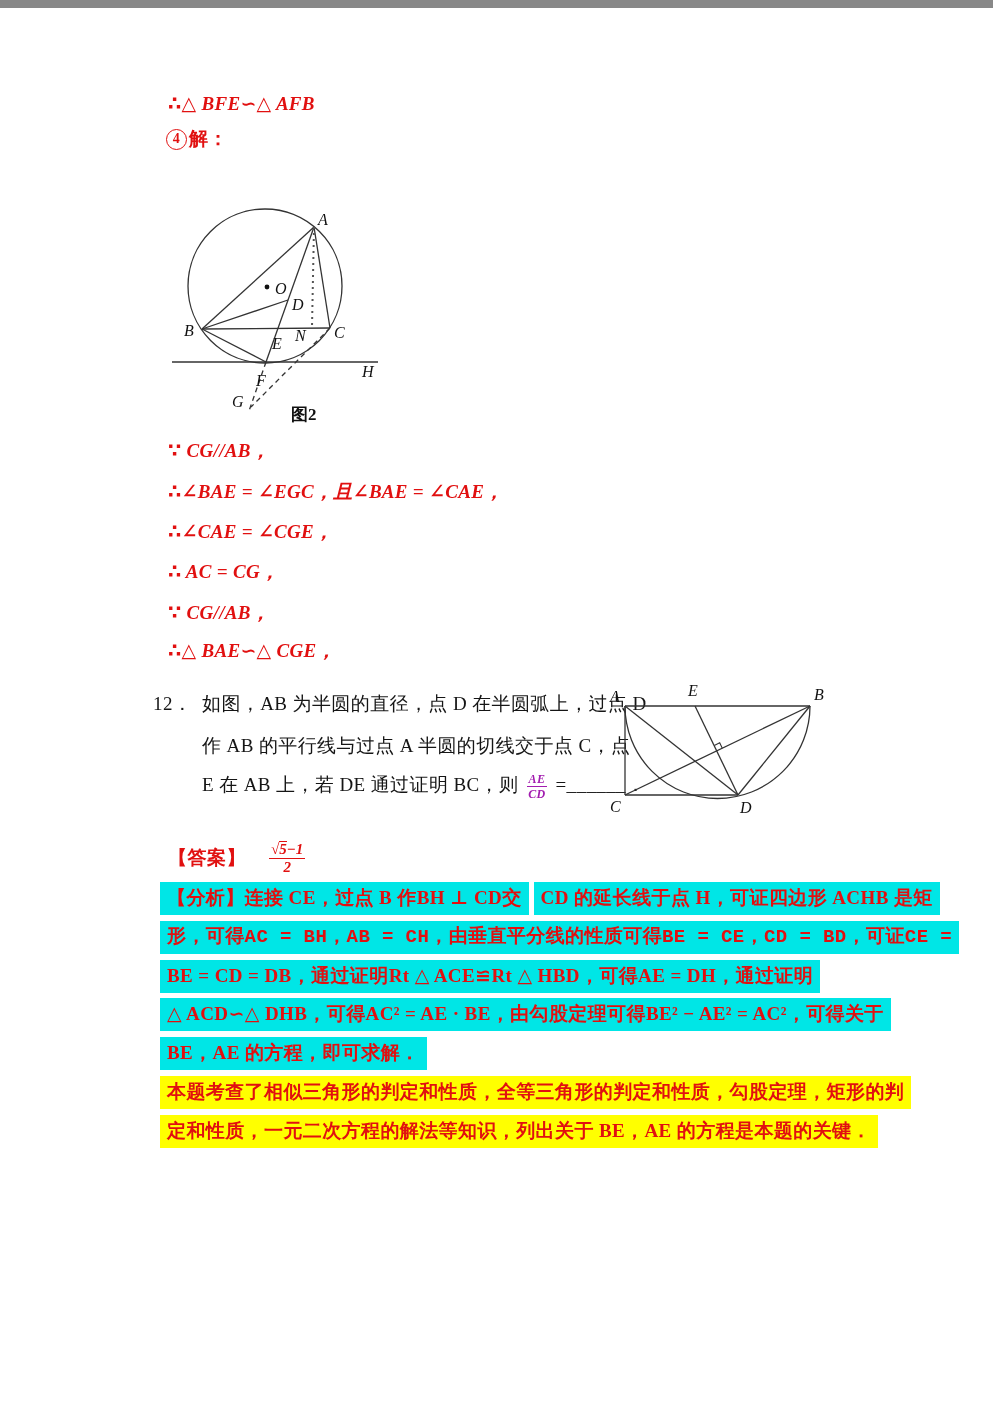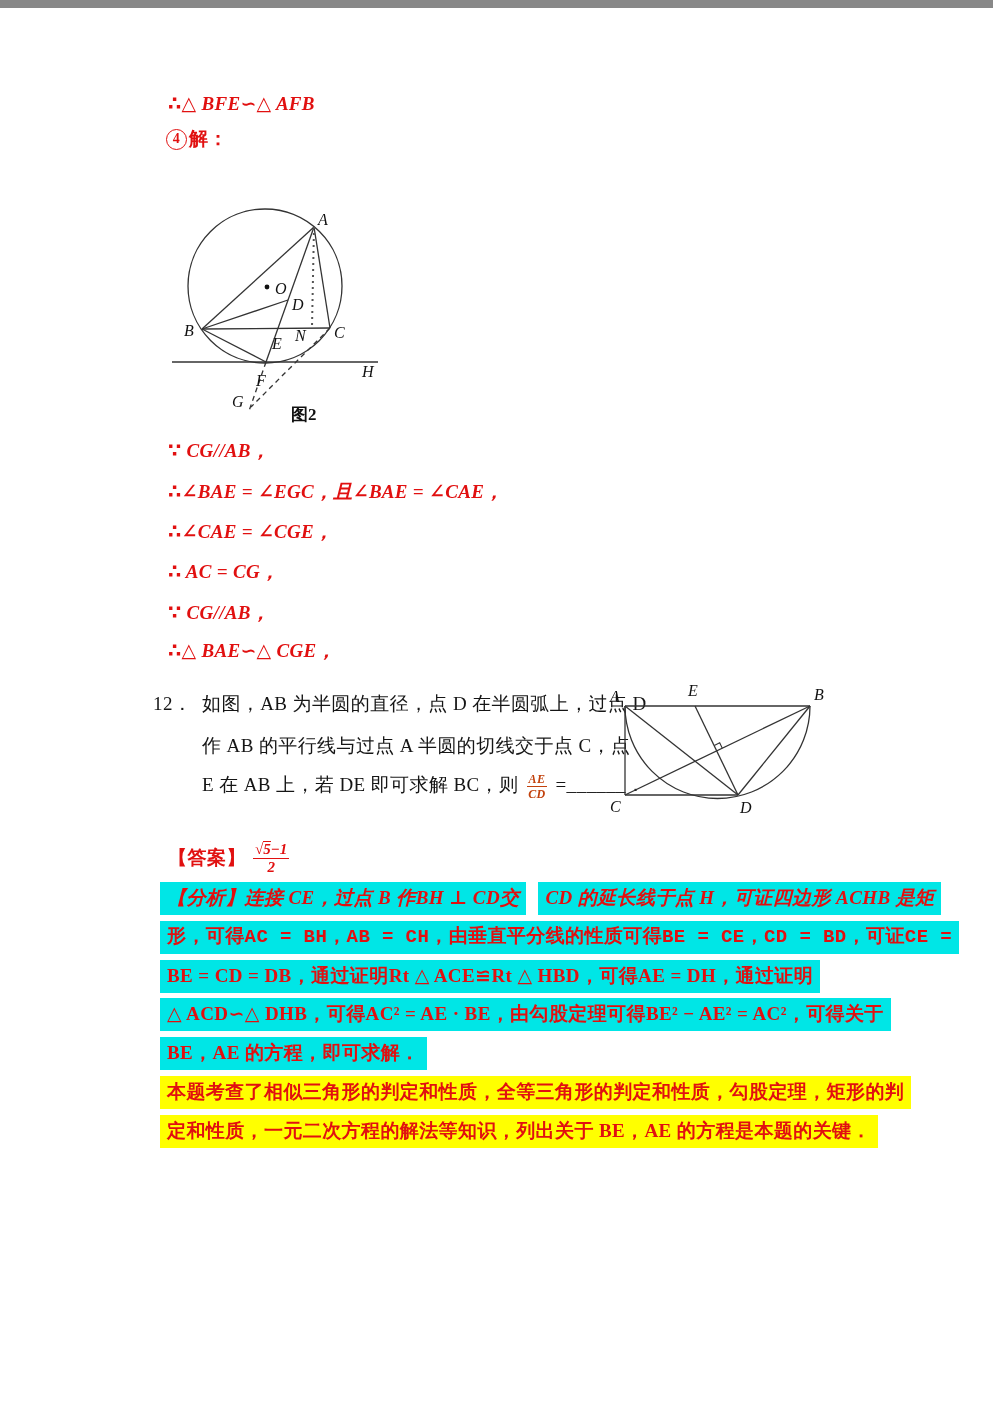--- a/index.html
+++ b/index.html
@@ -15,30 +15,30 @@
   .step{display:inline-flex;align-items:center;gap:2px;}
   .circ-num{
     display:inline-flex;align-items:center;justify-content:center;
     width:19px;height:19px;border:1.6px solid var(--red,#e11010);border-radius:50%;
     font-size:14px;font-weight:bold;font-style:normal;
   }
   .prob-text{font-size:19px;font-weight:400;color:#151515;letter-spacing:.4px;}
   .frac{display:inline-flex;flex-direction:column;align-items:center;vertical-align:middle;line-height:1;margin:0 3px;}
   .frac .num{border-bottom:1.4px solid currentColor;padding:0 2px 1px 2px;display:inline-flex;align-items:flex-end;}
   .frac .den{padding-top:1px;}
-  .inline-frac{font-size:12px;font-weight:bold;font-style:italic;color:#c2410c;}
+  .inline-frac{font-size:12px;font-weight:bold;font-style:italic;color:#a21caf;}
   .ans-frac{font-size:15px;font-weight:bold;font-style:italic;color:var(--red,#e11010);}
   .ans-frac .rad{border-top:1.5px solid var(--red,#e11010);font-style:italic;}
   .hl{
     display:inline-block;font-size:19px;font-weight:bold;letter-spacing:.4px;
     color:var(--red,#e11010);padding:4px 7px 5px 7px;line-height:24px;
   }
   .hl-cyan{background:var(--cyan,#00e6e6);}
   .hl-yellow{background:var(--yellow,#ffff00);}
-  .gapwrap{display:inline-flex;gap:12px;font-style:italic;}
+  .gapwrap{display:inline-flex;gap:5px;}
   svg text{font-family:"Liberation Serif","DejaVu Serif",serif;}
   .fig-label{font-size:16px;font-style:italic;fill:#111;}
   .fig-caption{font-size:17px;font-weight:bold;fill:#111;}
 </style>
 </head>
 <body>
 
 <div class="page">
 
   <div class="abs math-line red" style="left:168px;top:84px;">∴△ BFE∽△ AFB</div>
@@ -83,21 +83,21 @@
   <div class="abs math-line red" style="left:168px;top:471px;">∴∠BAE = ∠EGC，且∠BAE = ∠CAE，</div>
   <div class="abs math-line red" style="left:168px;top:511px;text-align:right;">∴∠CAE = ∠CGE，</div>
   <div class="abs math-line red" style="left:168px;top:551px;">∴ AC = CG，</div>
   <div class="abs math-line red" style="left:168px;top:592px;">∵ CG//AB，</div>
   <div class="abs math-line red" style="left:168px;top:630px;">∴△ BAE∽△ CGE，</div>
 
   <div class="abs prob-text" style="left:153px;top:683px;">12．</div>
   <div class="abs prob-text" style="left:202px;top:683px;">如图，AB 为半圆的直径，点 D 在半圆弧上，过点 D</div>
   <div class="abs prob-text" style="left:202px;top:725px;">作 AB 的平行线与过点 A 半圆的切线交于点 C，点</div>
   <div class="abs prob-text" style="left:202px;top:764px;">
-    <span>E 在 AB 上，若 DE 即可求解 BC，则</span>
+    <span>E 在 AB 上，若 DE 通过证明 BC，则</span>
     <span class="frac inline-frac">
       <span class="num">AE</span>
       <span class="den">CD</span>
     </span>
     <span>=______．</span>
   </div>
 
   <svg class="abs" style="left:600px;top:670px;" width="255" height="150" viewBox="0 0 255 150">
     <g stroke="#333" stroke-width="1.3" fill="none">
       <path d="M 25 28 A 92.5 92.5 0 0 0 210 28"></path>
@@ -112,21 +112,21 @@
     </g>
     <g>
       <text class="fig-label" x="10" y="24">A</text>
       <text class="fig-label" x="88" y="18">E</text>
       <text class="fig-label" x="214" y="22">B</text>
       <text class="fig-label" x="10" y="134">C</text>
       <text class="fig-label" x="140" y="135">D</text>
     </g>
   </svg>
 
-  <div class="abs" style="left:168px;top:833px;display:flex;align-items:center;gap:4px;">
+  <div class="abs" style="left:168px;top:833px;display:flex;align-items:center;gap:20px;">
     <span class="cn-line red">【答案】</span>
     <span class="frac ans-frac">
       <span class="num">
           <span>√</span>
           <span class="rad">5</span>
           <span>−1</span>
         </span>
       <span class="den">2</span>
     </span>
   </div>

